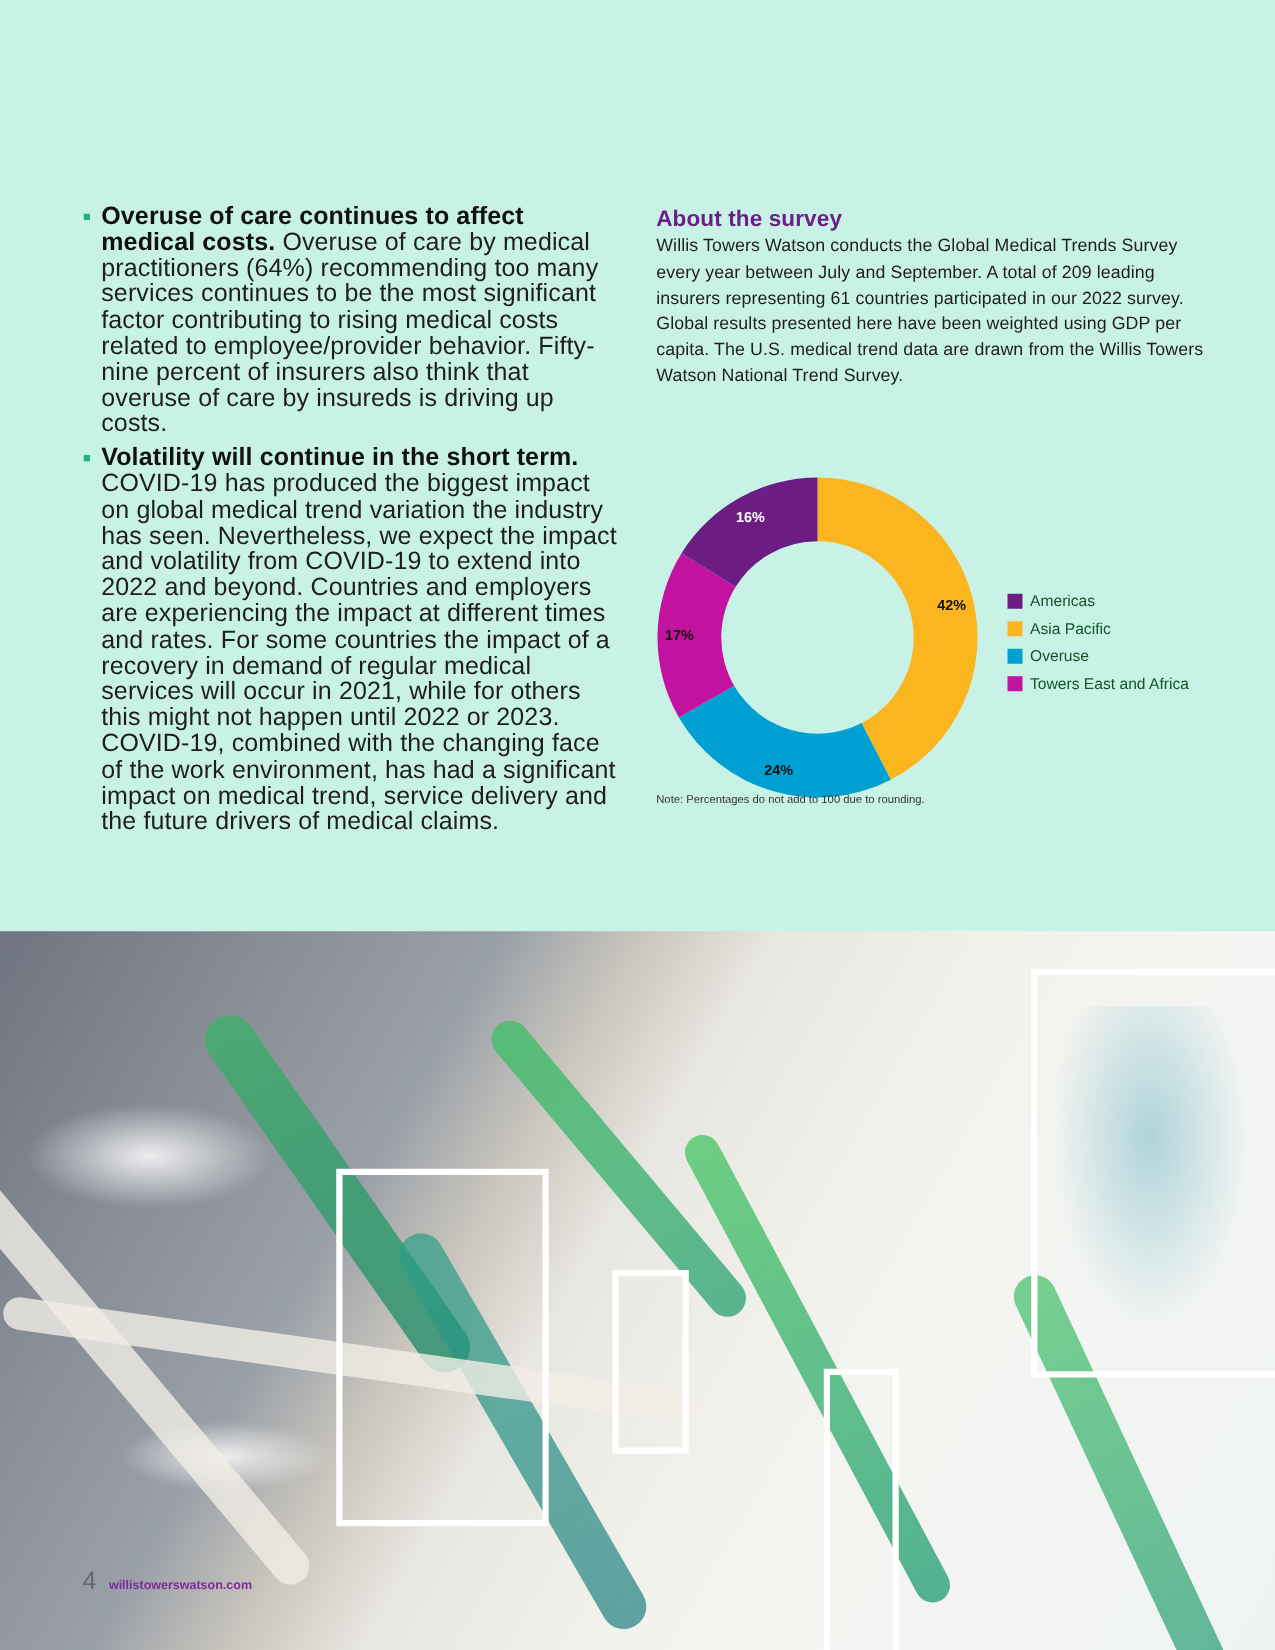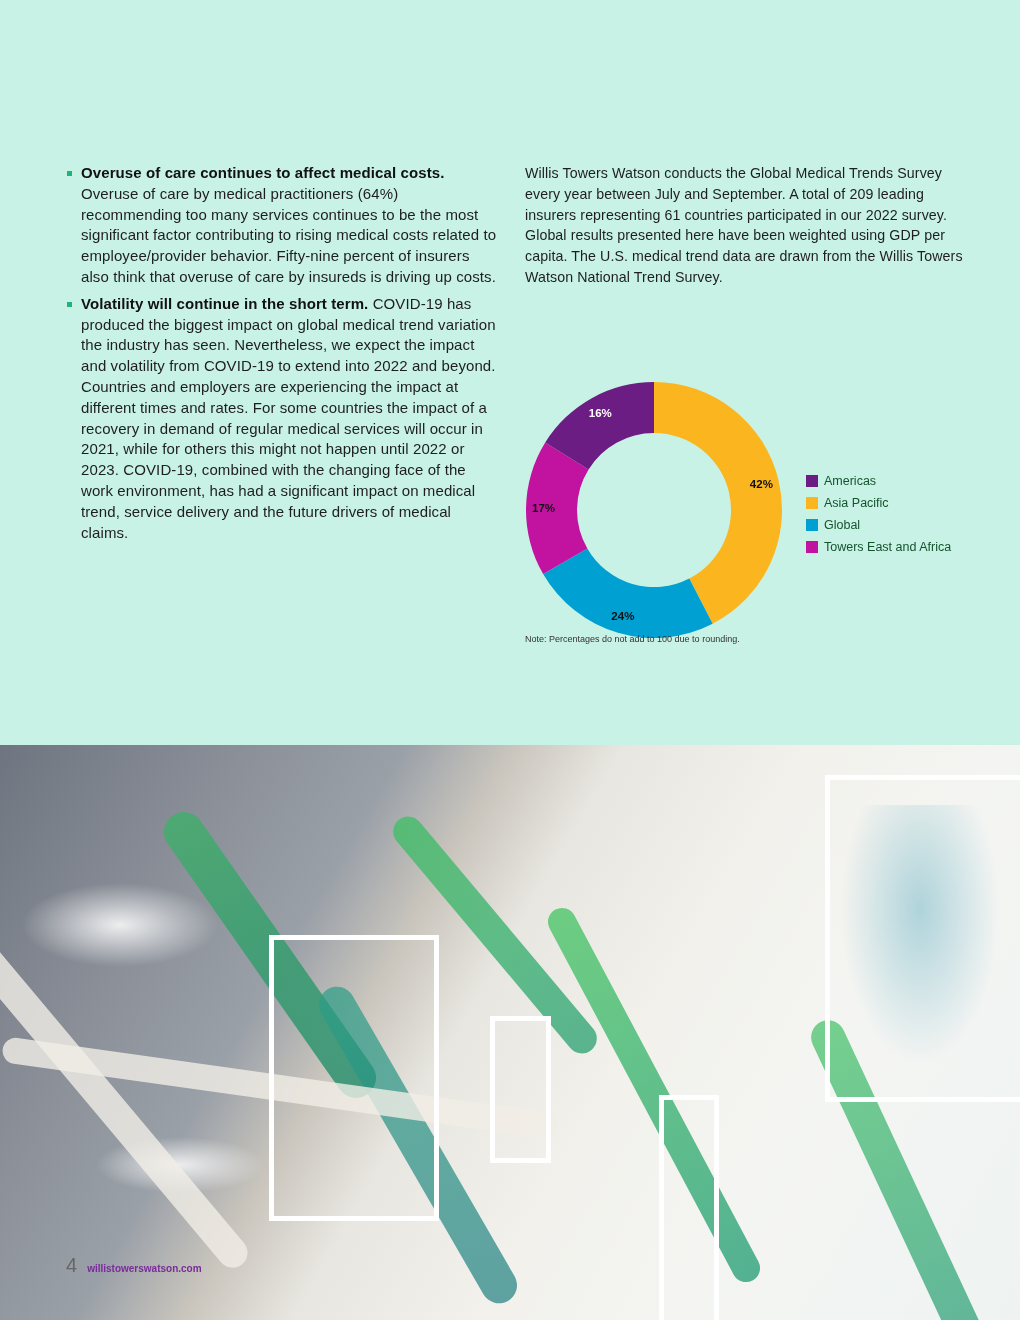--- a/index.html
+++ b/index.html
@@ -5,21 +5,21 @@
   * { box-sizing: border-box; margin: 0; padding: 0; }
   html, body { width: 1020px; height: 1320px; overflow: hidden; }
   body {
     background: #c9f2e6;
     font-family: "Liberation Sans", "DejaVu Sans", sans-serif;
     color: #1e1e1e;
     position: relative;
   }
   .left-col {
     position: absolute; left: 66px; top: 163px; width: 432px;
-    font-size: 15px; line-height: 20.8px; letter-spacing: 0.1px;
+    font-size: 20px; line-height: 20.8px; letter-spacing: 0.1px;
   }
   .bullet { position: relative; padding-left: 15px; margin-bottom: 6px; }
   .bullet .marker {
     position: absolute; left: 1px; top: 8px; width: 5px; height: 5px;
     background: #1fb57a;
   }
   .bullet b { font-weight: 700; color: #111; }
 
   .right-col {
     position: absolute; left: 525px; top: 163px; width: 440px;
@@ -61,20 +61,21 @@
     <span class="marker"></span>
     <b>Overuse of care continues to affect medical costs.</b><span> Overuse of care by medical practitioners (64%) recommending too many services continues to be the most significant factor contributing to rising medical costs related to employee/provider behavior. Fifty-nine percent of insurers also think that overuse of care by insureds is driving up costs.</span>
   </div>
   <div class="bullet">
     <span class="marker"></span>
     <b>Volatility will continue in the short term.</b><span> COVID-19 has produced the biggest impact on global medical trend variation the industry has seen. Nevertheless, we expect the impact and volatility from COVID-19 to extend into 2022 and beyond. Countries and employers are experiencing the impact at different times and rates. For some countries the impact of a recovery in demand of regular medical services will occur in 2021, while for others this might not happen until 2022 or 2023. COVID-19, combined with the changing face of the work environment, has had a significant impact on medical trend, service delivery and the future drivers of medical claims.</span>
   </div>
 </div>
 
 <div class="right-col">
+  <div class="section-title">About the survey</div>
   <p>Willis Towers Watson conducts the Global Medical Trends Survey every year between July and September. A total of 209 leading insurers representing 61 countries participated in our 2022 survey. Global results presented here have been weighted using GDP per capita. The U.S. medical trend data are drawn from the Willis Towers Watson National Trend Survey.</p>
 </div>
 
 <svg id="chart" viewBox="0 0 300 270">
     <path d="M139,7 A128,128 0 0 1 197.65299478110853,248.7709374278302 L174.2834421730106,203.4403295464291 A77,77 0 0 0 139,58 Z" fill="#fbb51e"></path>
     <text x="246.38517829975137" y="112.9486376262083" text-anchor="middle" font-family="&quot;Liberation Sans&quot;, sans-serif" font-size="11.5" font-weight="700" fill="#111111">42%</text>
     <path d="M197.65299478110853,248.7709374278302 A128,128 0 0 1 28.148748315591874,199.00000000000006 L72.31604390859823,173.50000000000003 A77,77 0 0 0 174.2834421730106,203.4403295464291 Z" fill="#00a0d2"></path>
     <text x="107.86855246902205" y="245.02397358440197" text-anchor="middle" font-family="&quot;Liberation Sans&quot;, sans-serif" font-size="11.5" font-weight="700" fill="#111111">24%</text>
     <path d="M28.148748315591874,199.00000000000006 A128,128 0 0 1 30.23514496646213,67.51514014585574 L73.57114189388737,94.40363899399134 A77,77 0 0 0 72.31604390859823,173.50000000000003 Z" fill="#c112a0"></path>
     <text x="28.51390889203681" y="137.2468109962538" text-anchor="middle" font-family="&quot;Liberation Sans&quot;, sans-serif" font-size="11.5" font-weight="700" fill="#111111">17%</text>
@@ -86,21 +87,21 @@
   <div class="legend-item">
     <span class="legend-swatch" style="background: rgb(108, 29, 132);"></span>
     <span>Americas</span>
   </div>
   <div class="legend-item">
     <span class="legend-swatch" style="background: rgb(251, 181, 30);"></span>
     <span>Asia Pacific</span>
   </div>
   <div class="legend-item">
     <span class="legend-swatch" style="background: rgb(0, 160, 210);"></span>
-    <span>Global</span>
+    <span>Overuse</span>
   </div>
   <div class="legend-item">
     <span class="legend-swatch" style="background: rgb(193, 18, 160);"></span>
     <span>Towers East and Africa</span>
   </div>
 </div>
 
 <div class="note">Note: Percentages do not add to 100 due to rounding.</div>
 
 <div class="photo">

